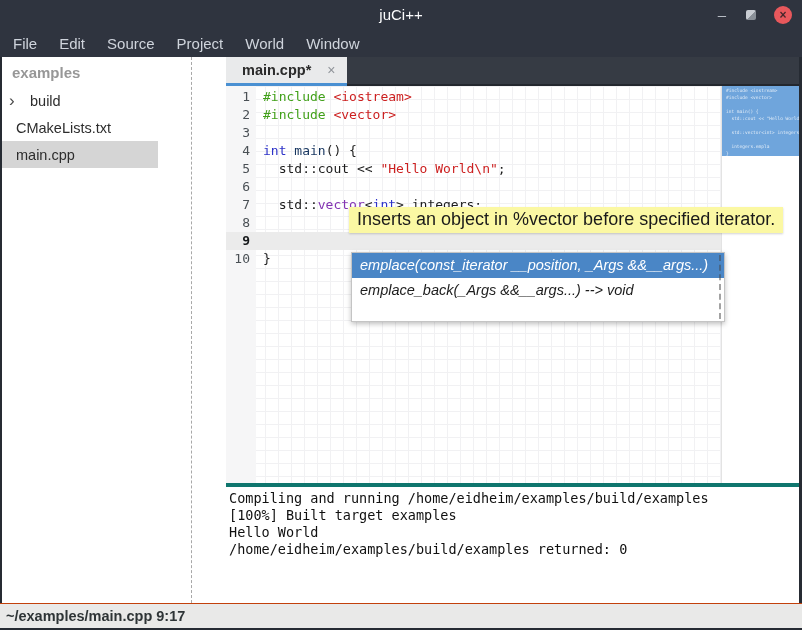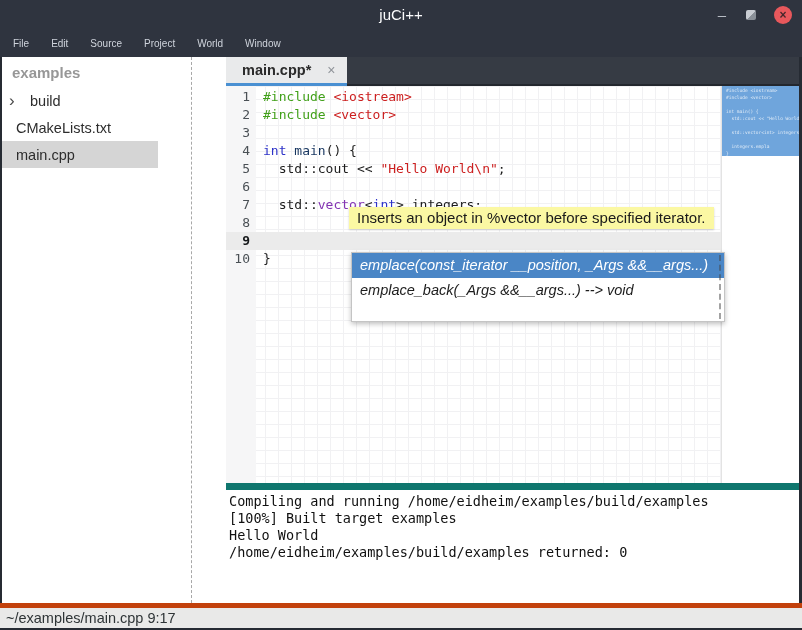--- a/index.html
+++ b/index.html
@@ -19,21 +19,21 @@
              text-align:center; cursor:default; }
   .btn-restore { width:10px; height:10px; border-radius:2px;
                  background:linear-gradient(135deg,#c8ccd2 50%,#8a9098 50%); }
   .btn-close { width:18px; height:18px; border-radius:50%; background:#e8585c;
                color:#46272b; font-size:12px; font-weight:bold; line-height:18px;
                text-align:center; }
 
   
   .menubar { height:28px; background:#2f343f; display:flex; align-items:center;
              padding-left:2px; flex:none; }
-  .menu-item { color:#cfd4dc; font-size:10px; padding:4px 11px; }
+  .menu-item { color:#cfd4dc; font-size:15px; padding:4px 11px; }
 
   
   .content { flex:1; display:flex; min-height:0; border-left:2px solid #262b33;
              border-right:3px solid #262b33; background:#fff;gap:32px; }
   .sidebar { width:156px; background:#ffffff; flex:none; }
   .sb-header { color:#979797; font-weight:bold; font-size:15px; padding:7px 0 6px 10px; }
   .sb-row { height:27px; display:flex; align-items:center; font-size:14.5px;
             color:#2d2d2d; padding-left:14px; position:relative; }
   .sb-row.sel { background:#d5d5d5; }
   .sb-chev { position:absolute; left:7px; top:50%; transform:translateY(-52%);
@@ -87,42 +87,42 @@
   .minimap { position:absolute; right:0; top:0; bottom:0; width:78px;
              background:#ffffff; border-left:1px solid #e3e3e3; z-index:2; }
   .mini-view { position:absolute; left:0; right:0; top:0; height:70px;
                background:#6fa5dc; overflow:hidden; }
   .mini-code { font-family:"DejaVu Sans Mono","Liberation Mono",monospace;
                font-size:4.5px; line-height:7px; white-space:pre;
                color:rgba(255,255,255,0.78); padding:1px 0 0 4px; }
 
   
   .tooltip { position:absolute; left:123px; top:121px; z-index:5;
-             background:#fbf8a3; color:#1a1a1a; font-size:15px;
+             background:#fbf8a3; color:#1a1a1a; font-size:18px;
              padding:2px 8px 3px 8px; box-shadow:0 1px 2px rgba(0,0,0,0.18);
              white-space:nowrap; }
   .popup { position:absolute; left:125px; top:166px; width:374px; height:70px;
            z-index:6; background:#ffffff; border:1px solid #c4c4c4;
            box-shadow:0 2px 5px rgba(0,0,0,0.25);font-style:italic; }
   .popup::after { content:''; position:absolute; right:3px; top:2px; bottom:2px;
                   width:0; border-right:2px dashed rgba(70,70,70,0.5); }
   .pi { height:25px; line-height:25px; font-size:14.5px; color:#1d1d1d;
         padding:0 8px; white-space:nowrap; overflow:hidden; }
   .pi.sel { background:#4a86c6; color:#ffffff; }
 
   
-  .output { flex:1; background:#ffffff; border-top:7px solid #0f766e;
+  .output { flex:1; background:#ffffff; border-top:4px solid #0f766e;
             padding:3px 0 0 3px; overflow:hidden; }
   .out-line { font-family:"DejaVu Sans Mono","Liberation Mono",monospace;
               font-size:13.5px; line-height:17px; color:#101010; white-space:pre; }
 
   
   .statusbar { height:25px; flex:none; background:#e9e9e8;
-               border-top:5px solid #c2410c; display:flex; align-items:center;
-               padding-left:6px; }
+               border-top:1px solid #c2410c; display:flex; align-items:center;
+               padding-left:6px;font-weight:bold; }
   .status-text { font-size:14.5px; color:#2e3436; }
   .bottom-edge { height:2px; flex:none; background:#262b33; }
 </style>
 </head>
 <body>
 
 <div class="window">
 
   <div class="titlebar">
     <div class="win-title">juCi++</div>

